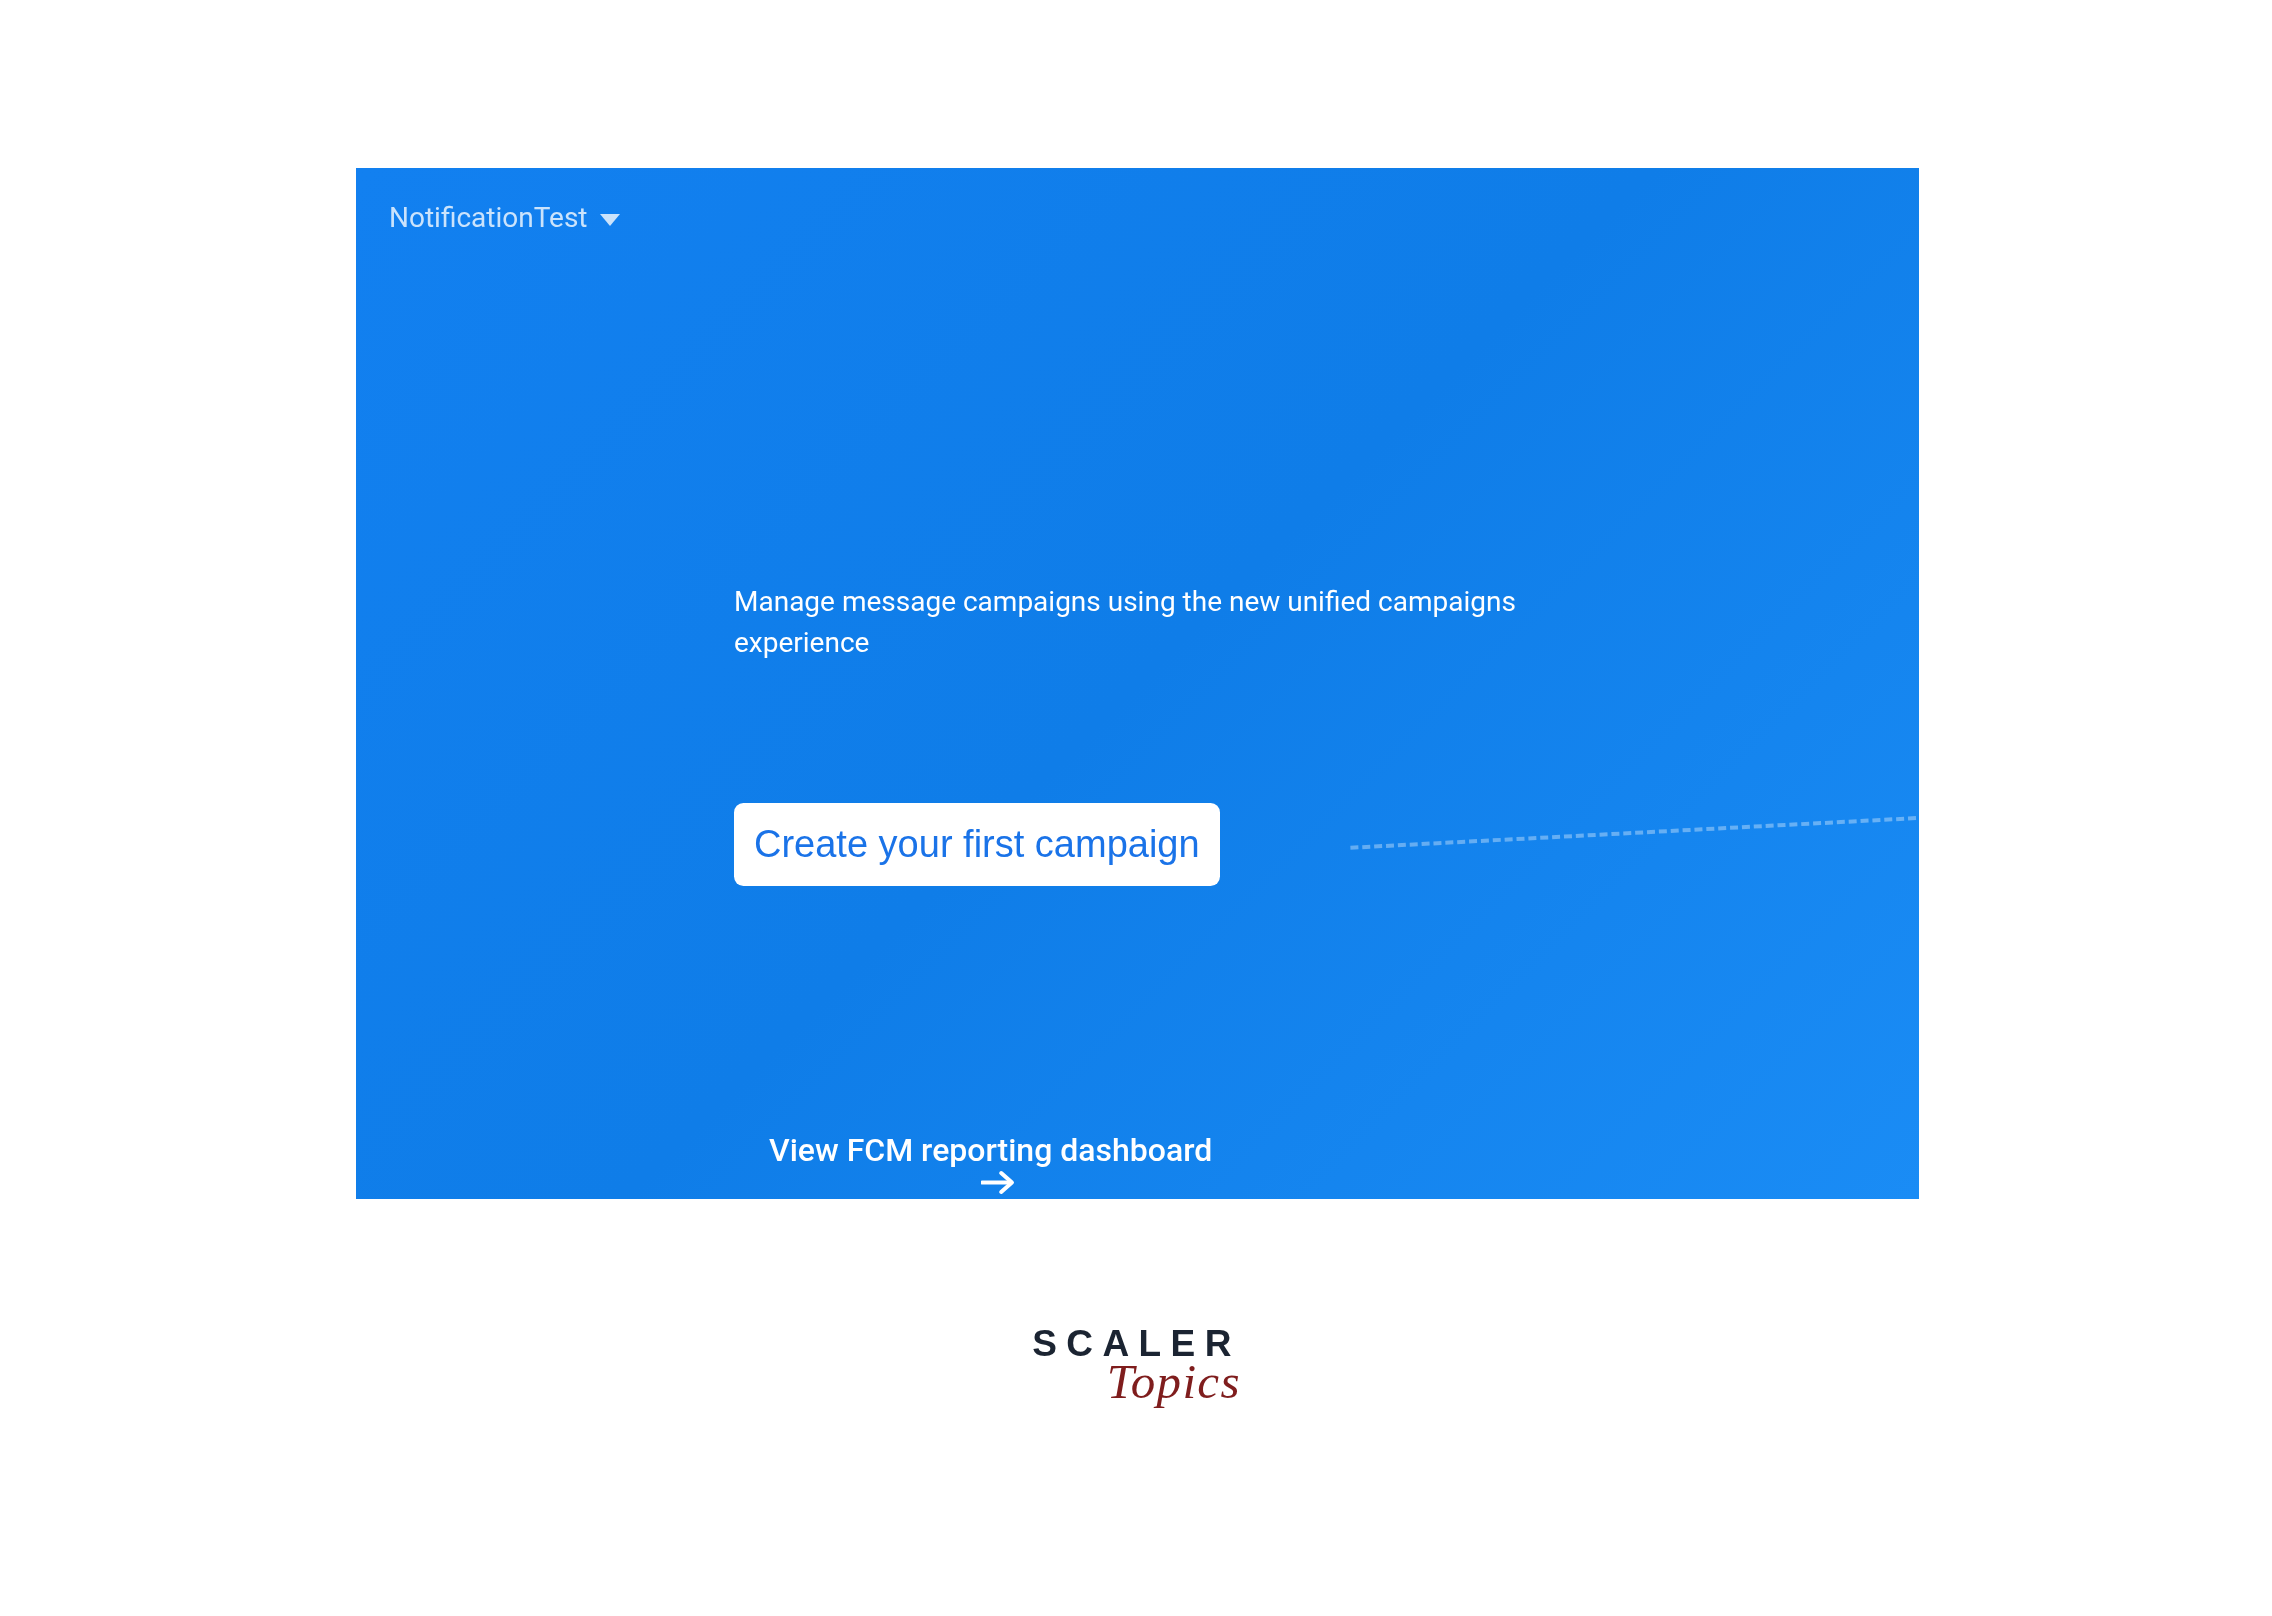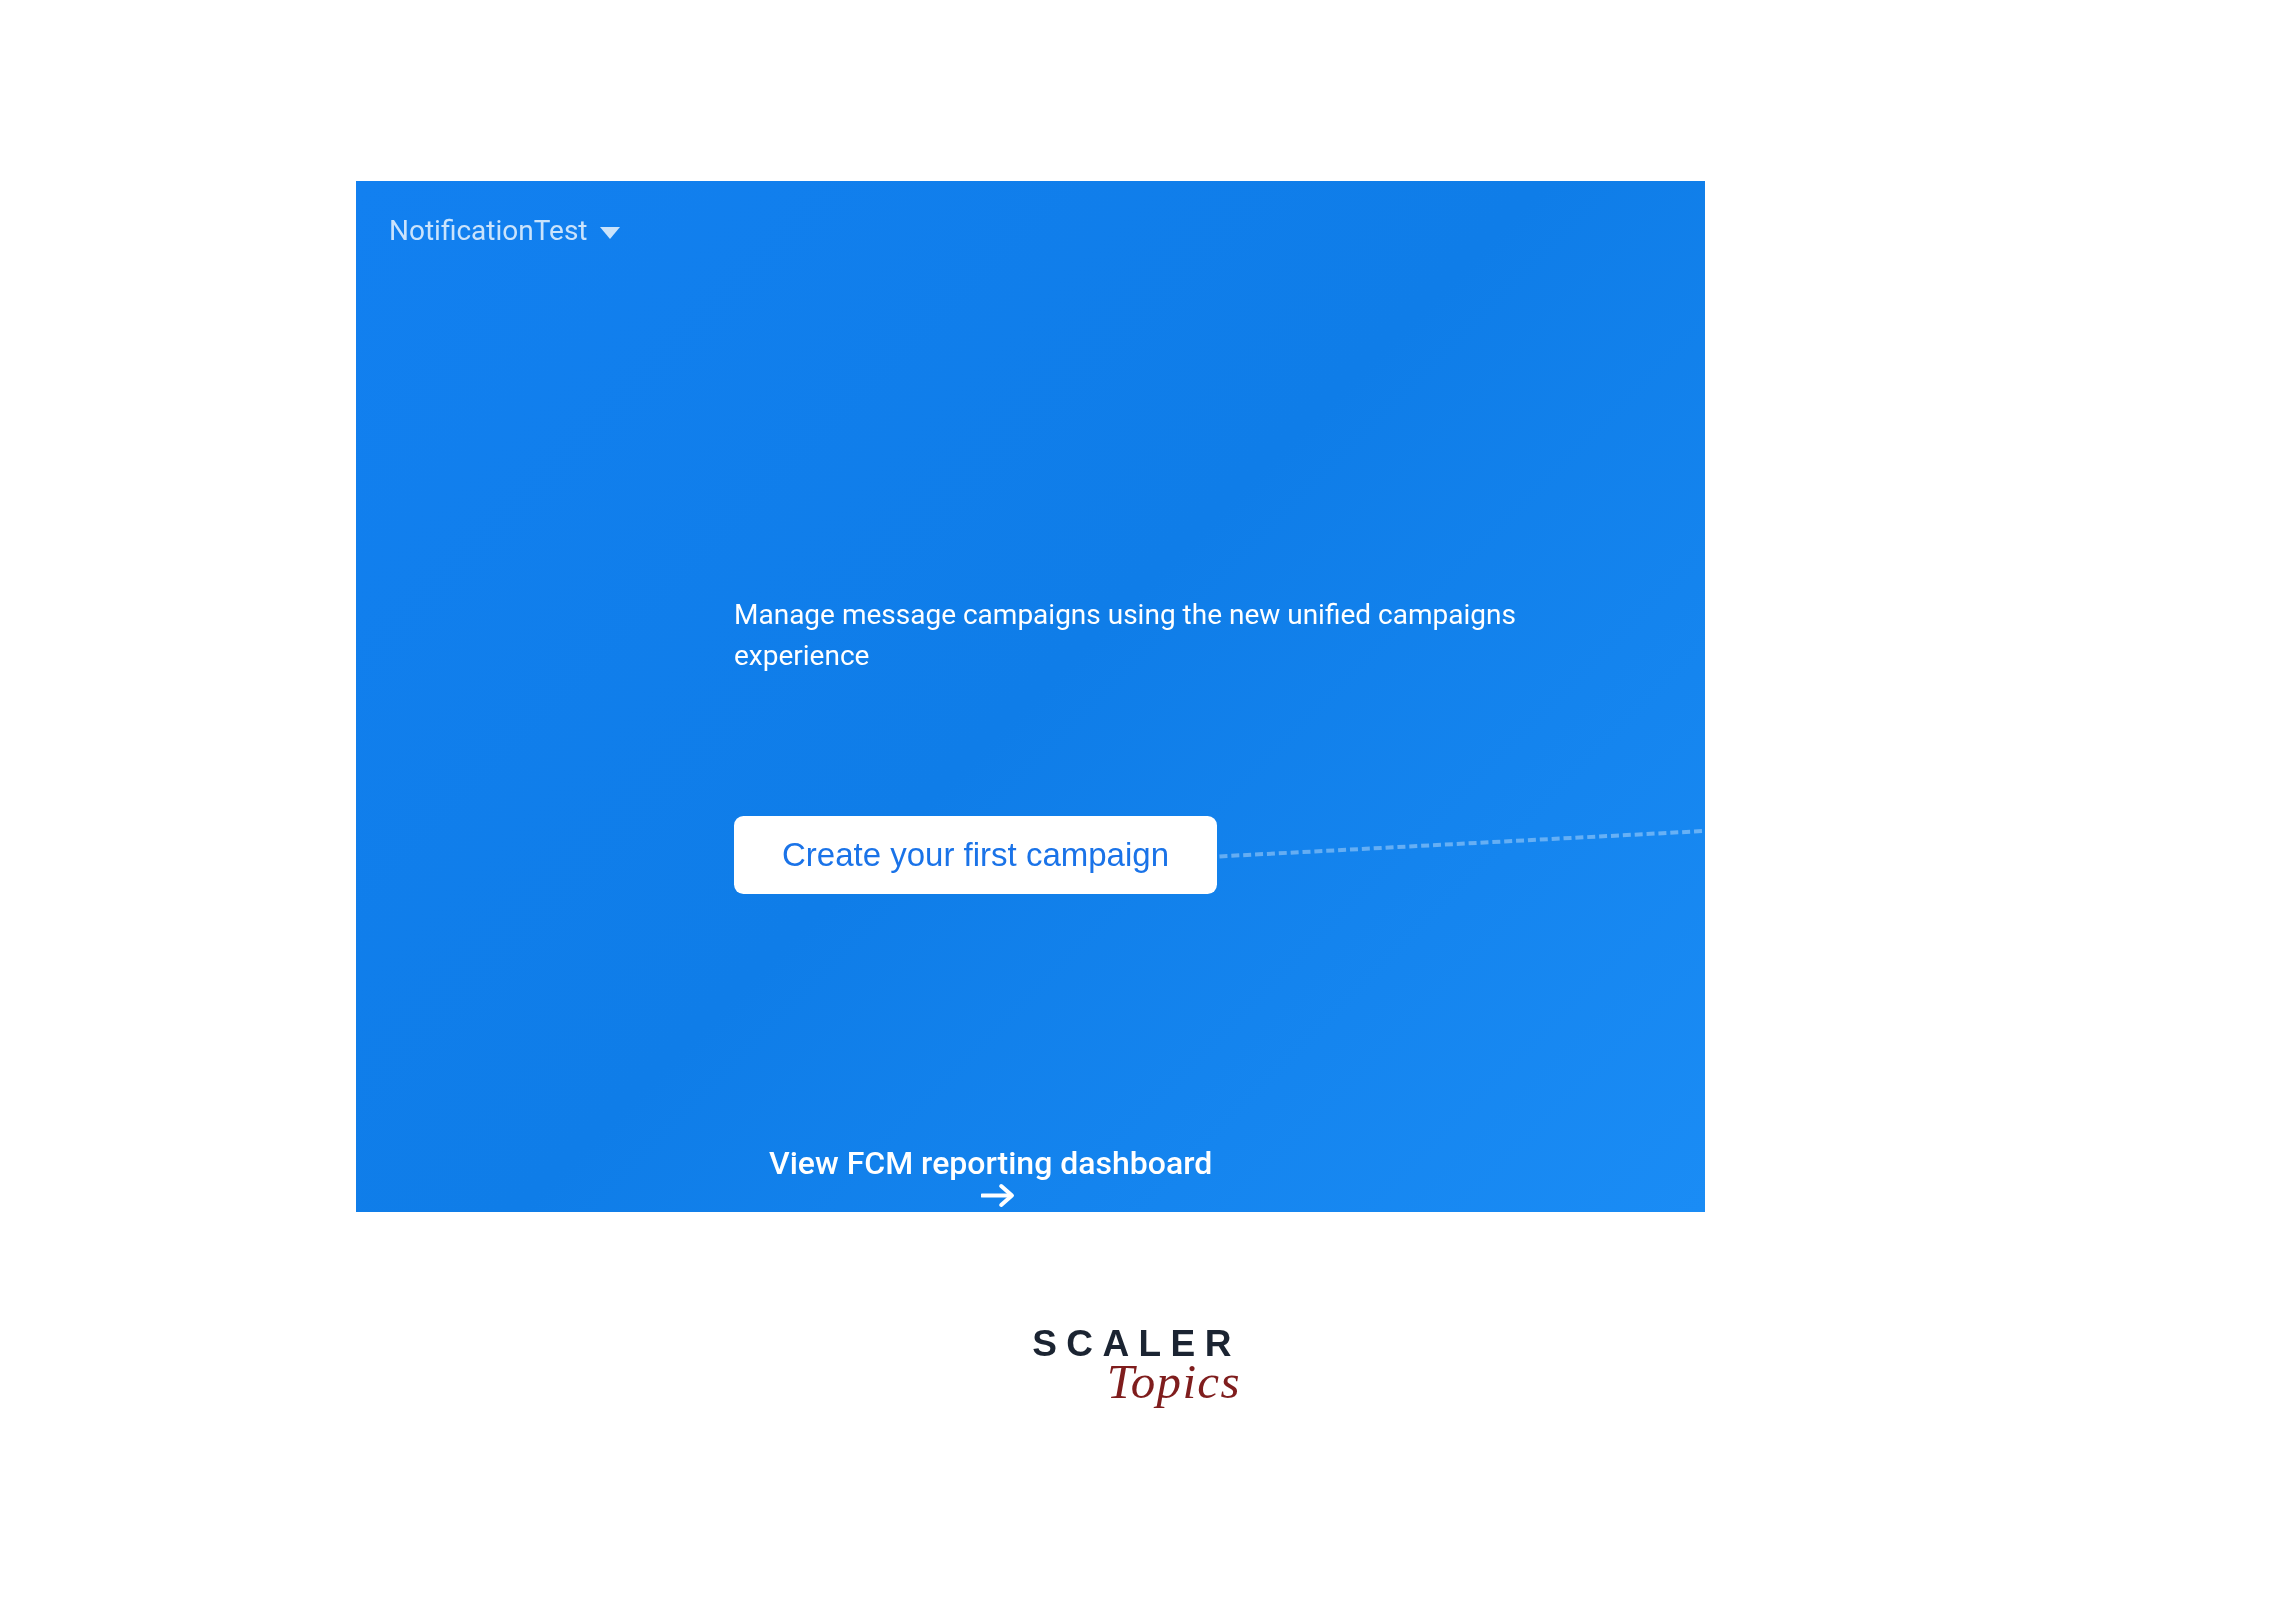--- a/index.html
+++ b/index.html
@@ -10,22 +10,22 @@
     body {
       font-family: -apple-system, BlinkMacSystemFont, 'Segoe UI', Roboto, Helvetica, Arial, sans-serif;
       background: #ffffff;
       width: 2273px;
       height: 1617px;
       position: relative;
     }
     .main-panel {
       position: absolute;
       left: 356px;
-      top: 181px;
-      width: 1349px;
+      top: 168px;
+      width: 1563px;
       height: 1031px;
       background: linear-gradient(135deg, #1280f0 0%, #0f7de8 50%, #1a8cf5 100%);
       overflow: hidden;
     }
     .dashed-line {
       position: absolute;
       right: -33px;
       top: 662px;
       width: 602px;
       height: 2.7px;
@@ -65,23 +65,23 @@
       font-weight: 400;
       line-height: 1.45;
       max-width: 902px;
     }
     .primary-button {
       position: absolute;
       left: 378px;
       top: 635px;
       background: #ffffff;
       color: #1a73e8;
-      font-size: 33px;
+      font-size: 38px;
       font-weight: 500;
-      padding: 20px 48px;
+      padding: 20px 20px;
       border: none;
       border-radius: 9.4px;
       cursor: pointer;
     }
     .secondary-link {
       position: absolute;
       left: 413px;
       top: 963px;
       display: flex;
       align-items: center;

